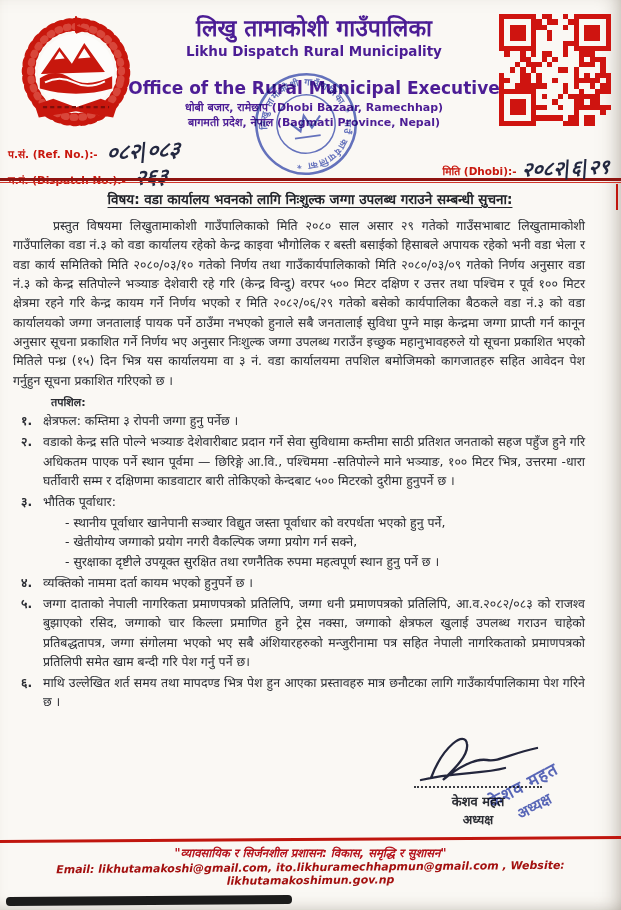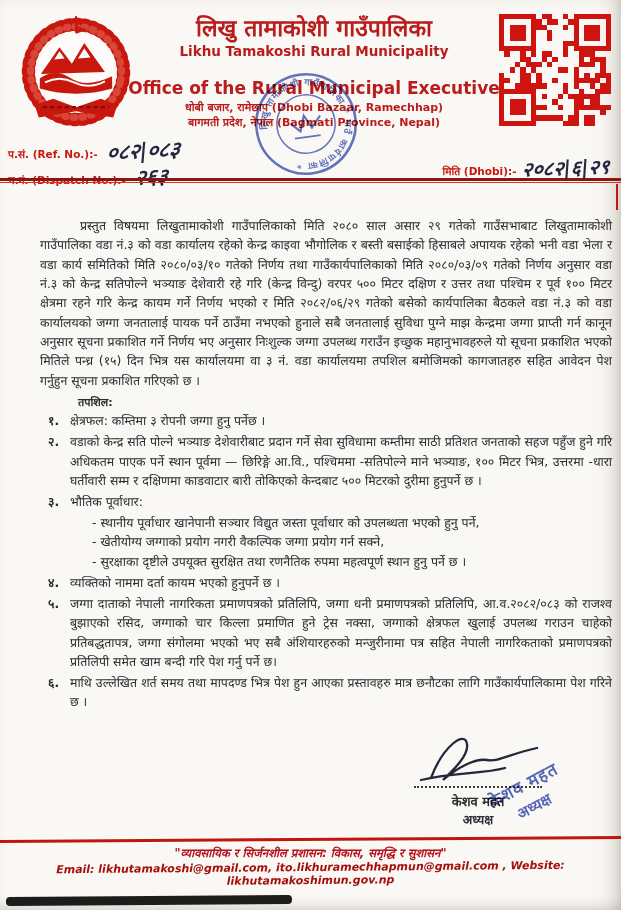--- a/index.html
+++ b/index.html
@@ -6,21 +6,21 @@
   body{width:621px;height:910px;background:#e9e7e2;font-family:"DejaVu Sans",sans-serif;}
   .page{position:relative;width:621px;height:910px;background:#faf8f4;overflow:hidden;
         box-shadow:inset -14px 0 22px -14px rgba(120,110,95,.55), inset 0 -10px 18px -12px rgba(120,110,95,.4);}
   
   .hdr{position:absolute;top:8px;left:0;width:621px;height:165px;}
   .emblem{position:absolute;left:14px;top:0;width:124px;height:128px;}
   .qr{position:absolute;right:10px;top:6px;width:112px;height:112px;display:grid;
       grid-template-columns:repeat(21,1fr);grid-template-rows:repeat(21,1fr);}
   .qr i{display:block;}
   .qr i.on{background:#cf1410;}
-  .hcenter{position:absolute;left:118px;top:8px;width:392px;text-align:center;color:#b91c1c;}
+  .hcenter{position:absolute;left:118px;top:8px;width:392px;text-align:center;color:#4c1d95;}
   .t-np{font-size:23px;font-weight:bold;line-height:1.12;}
   .t-en{font-size:13.5px;font-weight:bold;margin-top:1px;}
   .o-np{font-size:27px;font-weight:bold;margin-top:3px;letter-spacing:.5px;}
   .o-en{font-size:17px;font-weight:bold;margin-top:19px;}
   .addr{font-size:11px;font-weight:bold;line-height:1.35;margin-top:3px;}
   .stamp-hdr{position:absolute;left:252px;top:62px;width:108px;height:108px;opacity:.72;
              mix-blend-mode:multiply;transform:rotate(-8deg);}
   
   .meta{position:absolute;left:0;top:130px;width:621px;height:60px;}
   .mlabel{color:#c8170d;font-weight:bold;font-size:10.5px;}
@@ -31,21 +31,21 @@
   .date{position:absolute;right:12px;top:24px;z-index:5;}
   .date .hand{font-size:20px;display:inline-block;transform:rotate(-2deg) skewX(-6deg);}
   .rule2{position:absolute;left:0;top:178px;width:621px;height:5px;}
   .rule2 .a{height:2.5px;background:#8e1410;}
   .rule2 .b{height:1.5px;background:#d2352a;margin-top:1px;}
   .redtick{position:absolute;right:3px;top:184px;width:2.5px;height:26px;background:#c0160e;}
   
   .subject{position:absolute;left:30px;top:190px;width:560px;text-align:center;
            font-size:13.5px;font-weight:bold;color:#22242a;text-decoration:underline;
            text-underline-offset:3px;}
-  .bodywrap{position:absolute;left:40px;top:214px;width:572px;color:#2a2c32;}
+  .bodywrap{position:absolute;left:13px;top:214px;width:572px;color:#2a2c32;}
   .para{font-size:12.4px;line-height:1.56;text-align:justify;text-indent:40px;}
   .detail-head{font-size:11px;font-weight:bold;margin:4px 0 2px 38px;}
   ol.dlist{list-style:none;margin:2px 0 0 8px;padding:0;}
   ol.dlist>li{display:flex;font-size:12.4px;line-height:1.55;margin-bottom:2px;}
   ol.dlist .num{width:22px;flex:none;font-weight:bold;}
   ol.dlist .txt{flex:1;text-align:justify;}
   ul.subs{list-style:none;margin:1px 0 2px 52px;padding:0;font-size:12.4px;line-height:1.55;}
   
   .sig{position:absolute;right:38px;top:728px;width:210px;text-align:center;}
   .sig svg{display:block;margin:0 auto;}
@@ -82,21 +82,21 @@
       <path d="M26 62 L44 36 L56 52 L68 32 L88 60 Z" fill="#c8170d"></path>
       <path d="M44 40 l5 7 -10 1 z M68 37 l6 9 -12 1 z" fill="#fdfcfa"></path>
       <path d="M25 66 Q40 56 55 66 T 95 64 L95 76 Q60 86 25 76 Z" fill="#c8170d"></path>
       <path d="M30 70 q14 -7 28 0 q14 7 30 -1" stroke="#fdfcfa" stroke-width="2" fill="none"></path>
       <path d="M20 92 L38 86 L60 94 L84 86 L100 92 L96 104 L60 98 L24 104 Z" fill="#c8170d"></path>
       <path d="M28 94 h64" stroke="#7e0e0a" stroke-width="2" stroke-dasharray="4 3"></path>
     </svg>
 
     <div class="hcenter">
       <div class="t-np">लिखु तामाकोशी गाउँपालिका</div>
-      <div class="t-en">Likhu Tamakoshi Rural Municipality</div>
+      <div class="t-en">Likhu Dispatch Rural Municipality</div>
       <div class="o-en">Office of the Rural Municipal Executive</div>
       <div class="addr">
         <div>धोबी बजार, रामेछाप (Dhobi Bazaar, Ramechhap)</div>
         <div>बागमती प्रदेश, नेपाल (Bagmati Province, Nepal)</div>
       </div>
     </div>
 
     <div class="qr" id="qr">
         <i class="on"></i>
         <i class="on"></i>
@@ -569,20 +569,21 @@
       <span class="hand">२०८२|६|२९</span>
     </div>
   </div>
 
   <div class="rule2">
       <div class="a"></div>
       <div class="b"></div>
     </div>
   <div class="redtick"></div>
 
+  <div class="subject">विषय: वडा कार्यालय भवनको लागि निःशुल्क जग्गा उपलब्ध गराउने सम्बन्धी सुचना:</div>
 
   <div class="bodywrap">
     <p class="para" style="margin:2px 0 4px 0">प्रस्तुत विषयमा लिखुतामाकोशी गाउँपालिकाको मिति २०८० साल असार २९ गतेको गाउँसभाबाट लिखुतामाकोशी गाउँपालिका वडा नं.३ को वडा कार्यालय रहेको केन्द्र काइवा भौगोलिक र बस्ती बसाईको हिसाबले अपायक रहेको भनी वडा भेला र वडा कार्य समितिको मिति २०८०/०३/१० गतेको निर्णय तथा गाउँकार्यपालिकाको मिति २०८०/०३/०९ गतेको निर्णय अनुसार वडा नं.३ को केन्द्र सतिपोल्ने भञ्याङ देशेवारी रहे गरि (केन्द्र विन्दु) वरपर ५०० मिटर दक्षिण र उत्तर तथा पश्चिम र पूर्व १०० मिटर क्षेत्रमा रहने गरि केन्द्र कायम गर्ने निर्णय भएको र मिति २०८२/०६/२९ गतेको बसेको कार्यपालिका बैठकले वडा नं.३ को वडा कार्यालयको जग्गा  जनतालाई पायक पर्ने ठाउँमा नभएको हुनाले सबै जनतालाई सुविधा पुग्ने माझ केन्द्रमा जग्गा प्राप्ती गर्न कानून अनुसार सूचना प्रकाशित गर्ने निर्णय भए अनुसार  निःशुल्क जग्गा उपलब्ध गराउँन इच्छुक महानुभावहरुले यो सूचना प्रकाशित भएको मितिले पन्ध्र (१५) दिन भित्र यस कार्यालयमा वा ३ नं. वडा कार्यालयमा तपशिल बमोजिमको कागजातहरु सहित आवेदन पेश गर्नुहुन सूचना प्रकाशित गरिएको छ ।</p>
     <div class="detail-head">तपशिल:</div>
 
     <ol class="dlist">
       <li>
         <span class="num">१.</span>
         <span class="txt">क्षेत्रफल: कम्तिमा ३ रोपनी जग्गा हुनु पर्नेछ ।</span>
       </li>
@@ -590,21 +591,21 @@
         <span class="num">२.</span>
         <span class="txt">वडाको केन्द्र सति पोल्ने भञ्याङ देशेवारीबाट प्रदान गर्ने सेवा सुविधामा कम्तीमा साठी प्रतिशत जनताको सहज पहुँज हुने गरि अधिकतम पाएक पर्ने स्थान पूर्वमा — छिरिङ्गे आ.वि., पश्चिममा -सतिपोल्ने माने भञ्याङ, १०० मिटर भित्र, उत्तरमा -धारा घर्तीवारी सम्म र दक्षिणमा काडवाटार बारी  तोकिएको केन्दबाट ५०० मिटरको दुरीमा हुनुपर्ने छ ।</span>
       </li>
       <li>
         <span class="num">३.</span>
         <span class="txt">भौतिक पूर्वाधार:</span>
       </li>
     </ol>
 
     <ul class="subs">
-      <li>-  स्थानीय पूर्वाधार खानेपानी सञ्चार विद्युत जस्ता पूर्वाधार को उपलब्धता भएको हुनु पर्ने,</li>
+      <li>-  स्थानीय पूर्वाधार खानेपानी सञ्चार विद्युत जस्ता पूर्वाधार को वरपर्धता भएको हुनु पर्ने,</li>
       <li>-  खेतीयोग्य जग्गाको प्रयोग नगरी वैकल्पिक जग्गा प्रयोग गर्न सक्ने,</li>
       <li>- सुरक्षाका दृष्टीले उपयूक्त सुरक्षित तथा रणनैतिक रुपमा महत्वपूर्ण स्थान हुनु पर्ने छ ।</li>
     </ul>
 
     <ol class="dlist">
       <li>
         <span class="num">४.</span>
         <span class="txt">व्यक्तिको नाममा दर्ता कायम भएको हुनुपर्ने छ ।</span>
       </li>
       <li>

